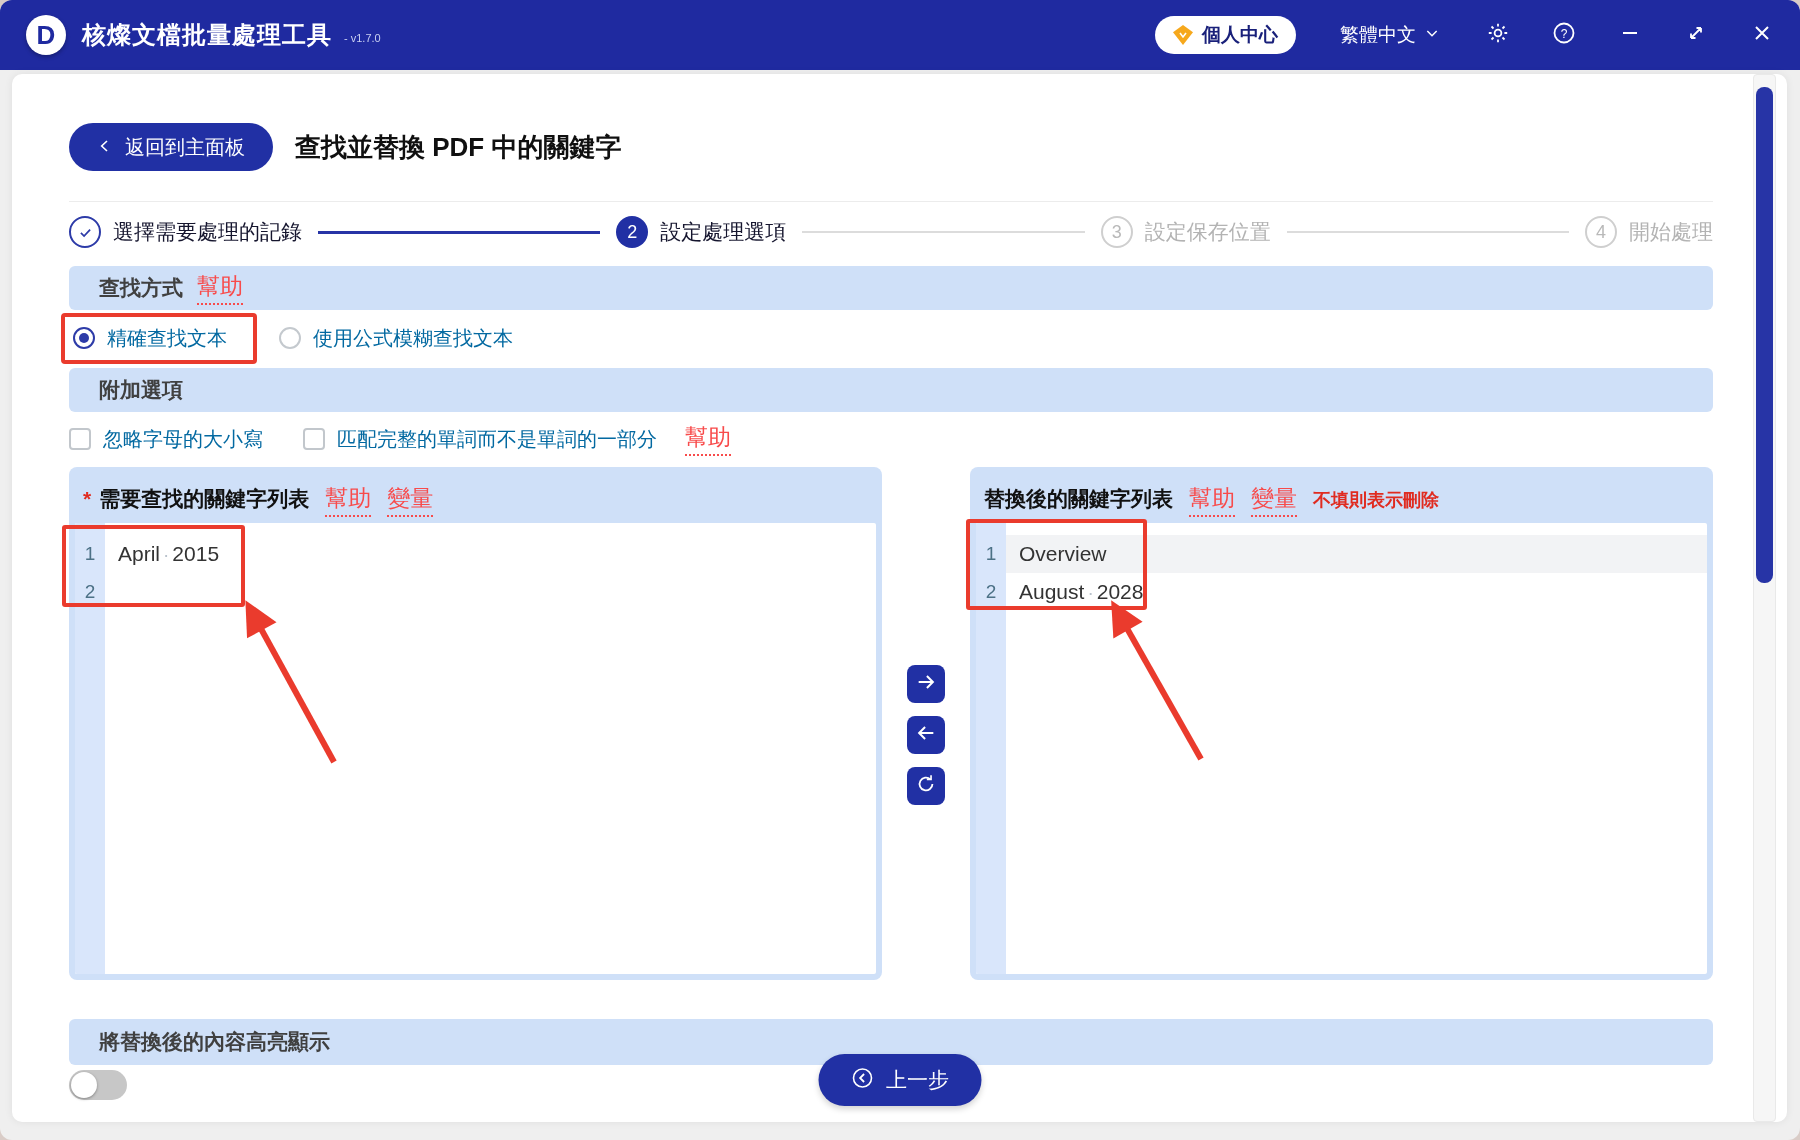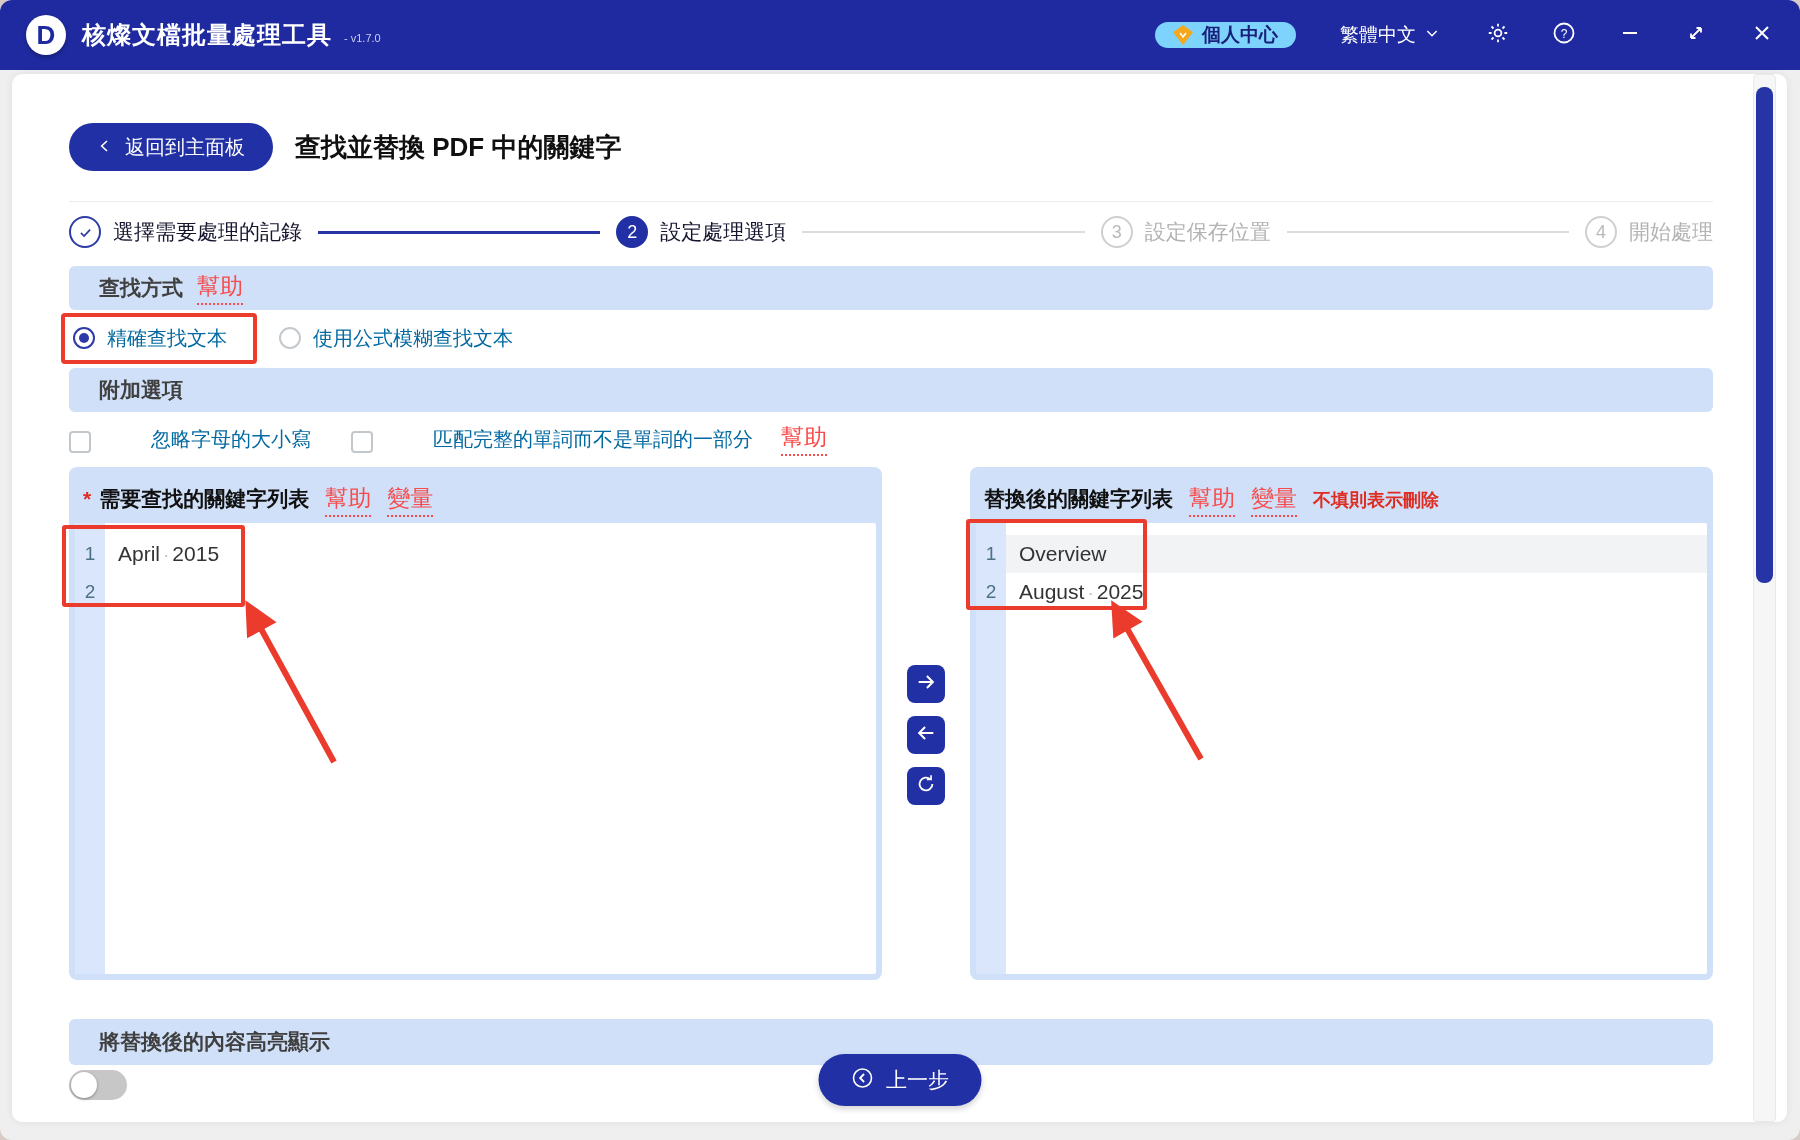--- a/index.html
+++ b/index.html
@@ -5,21 +5,21 @@
   * { margin:0; padding:0; box-sizing:border-box; }
   html,body { width:1800px; height:1140px; background:#d9ccc7; font-family:"Liberation Sans","DejaVu Sans",sans-serif; overflow:hidden; }
   .window { position:absolute; inset:0; border-radius:12px; overflow:hidden; background:#efefef; }
 
   
   .titlebar { position:absolute; left:0; top:0; right:0; height:70px; background:#1f2aa0; display:flex; align-items:center; padding:0 26px; }
   .logo { width:40px; height:40px; border-radius:50%; background:#fff; color:#1f2aa0; font-weight:800; font-size:26px; display:flex; align-items:center; justify-content:center; margin-right:16px; box-shadow:0 2px 4px rgba(0,0,0,.3); }
   .app-name { color:#fff; font-size:24px; font-weight:700; letter-spacing:1px; }
   .version { color:#c9cff1; font-size:11px; margin-left:12px; margin-top:6px; }
   .tb-spacer { flex:1; }
-  .user-pill { background:#7dd3fc; height:26px; border-radius:20px; display:flex; align-items:center; gap:9px; padding:0 18px; margin-right:44px; cursor:pointer; }
+  .user-pill { background:#ffffff; height:38px; border-radius:20px; display:flex; align-items:center; gap:9px; padding:0 18px; margin-right:44px; cursor:pointer; }
   .gem { width:20px; height:20px; background:#f6a81c; clip-path:polygon(50% 0,100% 36%,50% 100%,0 36%); display:flex; align-items:center; justify-content:center; }
   .user-pill span.lbl { color:#19207a; font-size:19px; font-weight:600; }
   .lang { display:flex; align-items:center; gap:8px; color:#fff; font-size:19px; margin-right:46px; cursor:pointer; }
   .tb-icon { width:24px; height:24px; margin-left:42px; cursor:pointer; display:flex; align-items:center; justify-content:center; }
 
   
   .card { position:absolute; left:12px; right:13px; top:74px; bottom:18px; background:#fff; border-radius:10px; box-shadow:0 0 8px rgba(0,0,0,.07); padding:0 74px 0 57px; }
 
   .header-row { display:flex; align-items:center; margin-top:49px; height:48px; }
   .back-btn { height:48px; background:#2130a4; color:#fff; border-radius:24px; display:flex; align-items:center; padding:0 28px; font-size:20px; gap:12px; cursor:pointer; }
@@ -51,21 +51,21 @@
   .anno-wrap { border:4px solid #ea3b2d; border-radius:4px; padding:8px 26px 8px 8px; display:flex; align-items:center; margin-left:-8px; }
   .radio { width:22px; height:22px; border-radius:50%; flex:none; position:relative; }
   .radio.sel { border:2px solid #2d3ba8; }
   .radio.sel::after { content:""; position:absolute; left:4px; top:4px; width:10px; height:10px; border-radius:50%; background:#2d3ba8; }
   .radio.unsel { border:2px solid #c4c9ce; }
   .opt-label { font-size:20px; color:#0369a1; margin-left:12px; }
   .radio2 { display:flex; align-items:center; margin-left:22px; }
 
   .checkbox-row { display:flex; align-items:center; margin-top:12px; height:30px; gap:14px; }
   .checkbox { width:22px; height:22px; border:2px solid #c2c7cc; border-radius:4px; background:#fff; flex:none; }
-  .cb-group { display:flex; align-items:flex-end;gap:48px; }
+  .cb-group { display:flex; align-items:center; }
   .cb-gap { margin-left:26px; }
 
   
   .panels { display:flex; margin-top:13px; height:513px; }
   .panel { background:#cfe0f8; border-radius:8px; position:relative; }
   .panel-left { width:813px; }
   .panel-right { flex:1; }
   .panel-header { display:flex; align-items:baseline; gap:16px; padding:16px 16px 0 14px; }
   .panel-title { font-size:21px; font-weight:700; color:#111; }
   .req { color:#e02b20; font-size:21px; font-weight:700; margin-right:-8px; }
@@ -290,21 +290,21 @@
           <span class="red-link">變量</span>
           <span class="note">不填則表示刪除</span>
         </div>
         <div class="panel-list">
           <div class="gutter">
             <div class="num">1</div>
             <div class="num">2</div>
           </div>
           <div class="rows">
             <div class="lrow alt"><span>Overview</span></div>
-            <div class="lrow"><span>August</span><span class="space-dot">·</span><span>2025</span></div>
+            <div class="lrow"><span>August</span><span class="space-dot">·</span><span>2028</span></div>
           </div>
         </div>
         <div class="anno-box anno-box-replace"></div>
       </div>
 
     </div>
 
     <div class="highlight-bar">
       <span class="section-title">將替換後的內容高亮顯示</span>
     </div>

